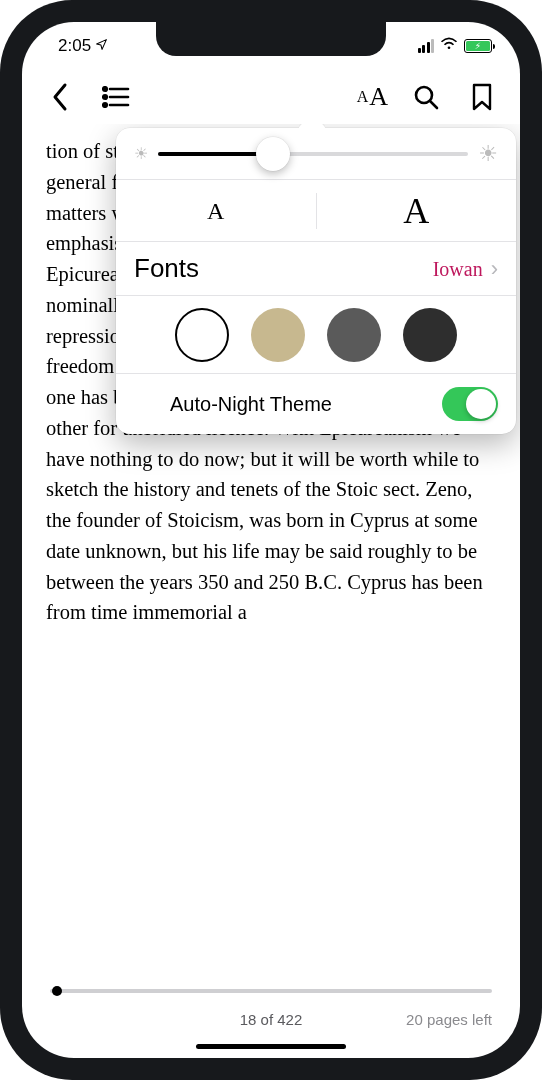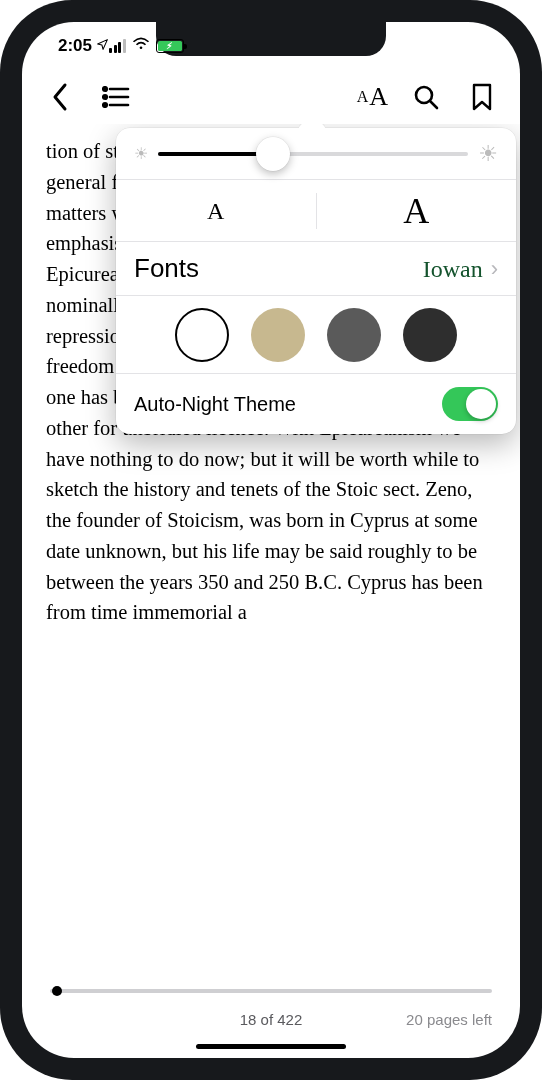--- a/index.html
+++ b/index.html
@@ -31,25 +31,25 @@
 .screen {
   width: 100%; height: 100%;
   background: #fff;
   border-radius: 52px;
   overflow: hidden;
   position: relative;
 }
 .status-bar {
   height: 48px;
   display: flex;
-  justify-content: flex-start;
+  justify-content: space-between;
   align-items: center;
   padding: 0 28px 0 36px;
   font-size: 17px;
-  font-weight: 700;
+  font-weight: 400;
   position: relative;
   z-index: 25;
 }
 .status-left { display: flex; align-items: center; gap: 4px; }
 .status-right { display: flex; align-items: center; gap: 6px; }
 .nav-arrow { font-size: 13px; }
 .sig-bars { display: flex; align-items: flex-end; gap: 1.5px; }
 .sig-bars span { width: 3px; background: #000; border-radius: 1px; }
 .sig-bars span:nth-child(1){height:5px}
 .sig-bars span:nth-child(2){height:8px}
@@ -115,31 +115,31 @@
 .slider-fill { position:absolute; left:0; top:0; height:100%; width:37%; background:#000; border-radius:2px; }
 .slider-knob { position:absolute; left:37%; top:50%; transform:translate(-50%,-50%); width:34px; height:34px; background:#fff; border-radius:50%; box-shadow:0 3px 8px rgba(0,0,0,0.25),0 0 0 0.5px rgba(0,0,0,0.08); }
 
 .textsize-row { height:62px; padding:0; }
 .ts-btn { flex:1; display:flex; align-items:center; justify-content:center; font-family:Georgia,serif; color:#000; }
 .ts-small { font-size:24px; border-right:1px solid #e3e3e6; }
 .ts-large { font-size:36px; font-weight:500; }
 
 .fonts-row { height:54px; }
 .fonts-label { font-size:26px; color:#000; flex:1; }
-.fonts-value { font-size:24px; color:#14532d; font-family:Georgia,serif; }
+.fonts-value { font-size:20px; color:#be185d; font-family:Georgia,serif; }
 .chev-right { color:#b8b8bc; font-size:22px; margin-left:8px; }
 
 .themes-row { height:78px; gap:22px; justify-content:center; }
 .theme-swatch { width:54px; height:54px; border-radius:50%; border:2px solid transparent; }
 .theme-swatch.white { background:#fff; border:2.5px solid #000; }
 .theme-swatch.sepia { background:#c7b88f; }
 .theme-swatch.gray { background:#5a5a5a; }
 .theme-swatch.black { background:#2e2e2e; }
 
-.switch-row { height:60px; }
+.switch-row { height:60px;margin-left:36px; }
 .switch-label { font-size:20px; color:#000; flex:1; }
 .ios-switch { width:56px; height:34px; border-radius:17px; position:relative; }
 .ios-switch.on { background:#34c759; }
 .ios-switch.off { background:#e9e9eb; }
 .ios-switch .knob { position:absolute; top:2px; width:30px; height:30px; background:#fff; border-radius:50%; box-shadow:0 2px 5px rgba(0,0,0,0.25); }
 .ios-switch.on .knob { right:2px; }
 .ios-switch.off .knob { left:2px; }
 
 .arrow-callout {
   position:absolute; bottom:26px; left:150px; width:120px; height:18px;

